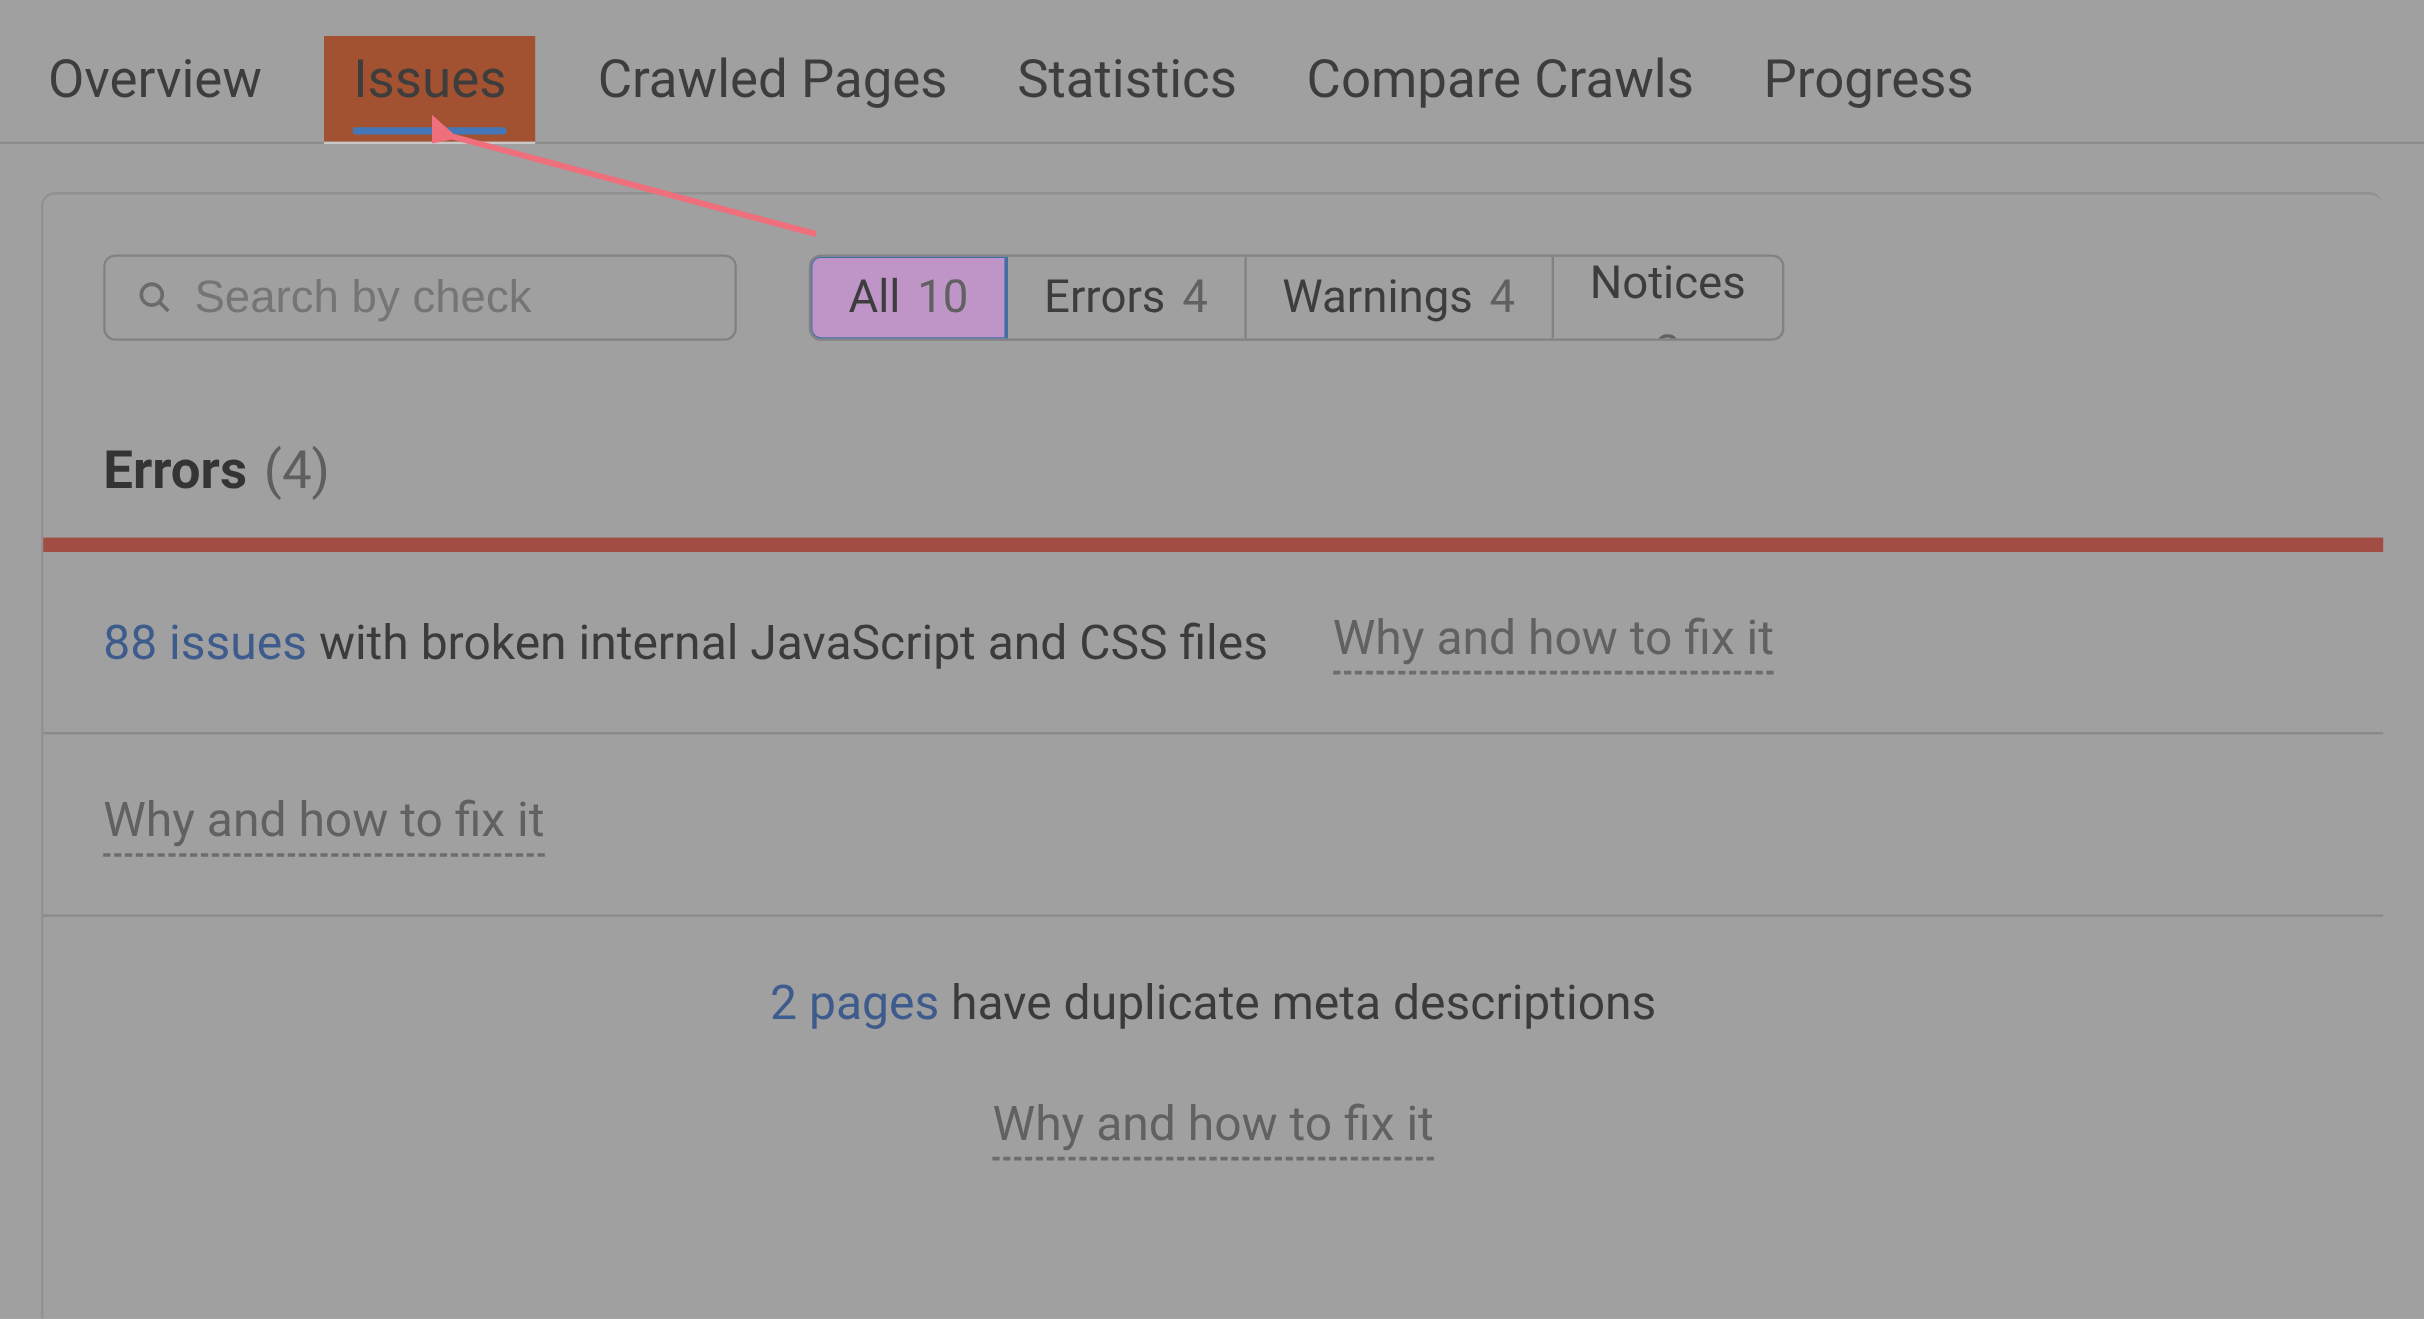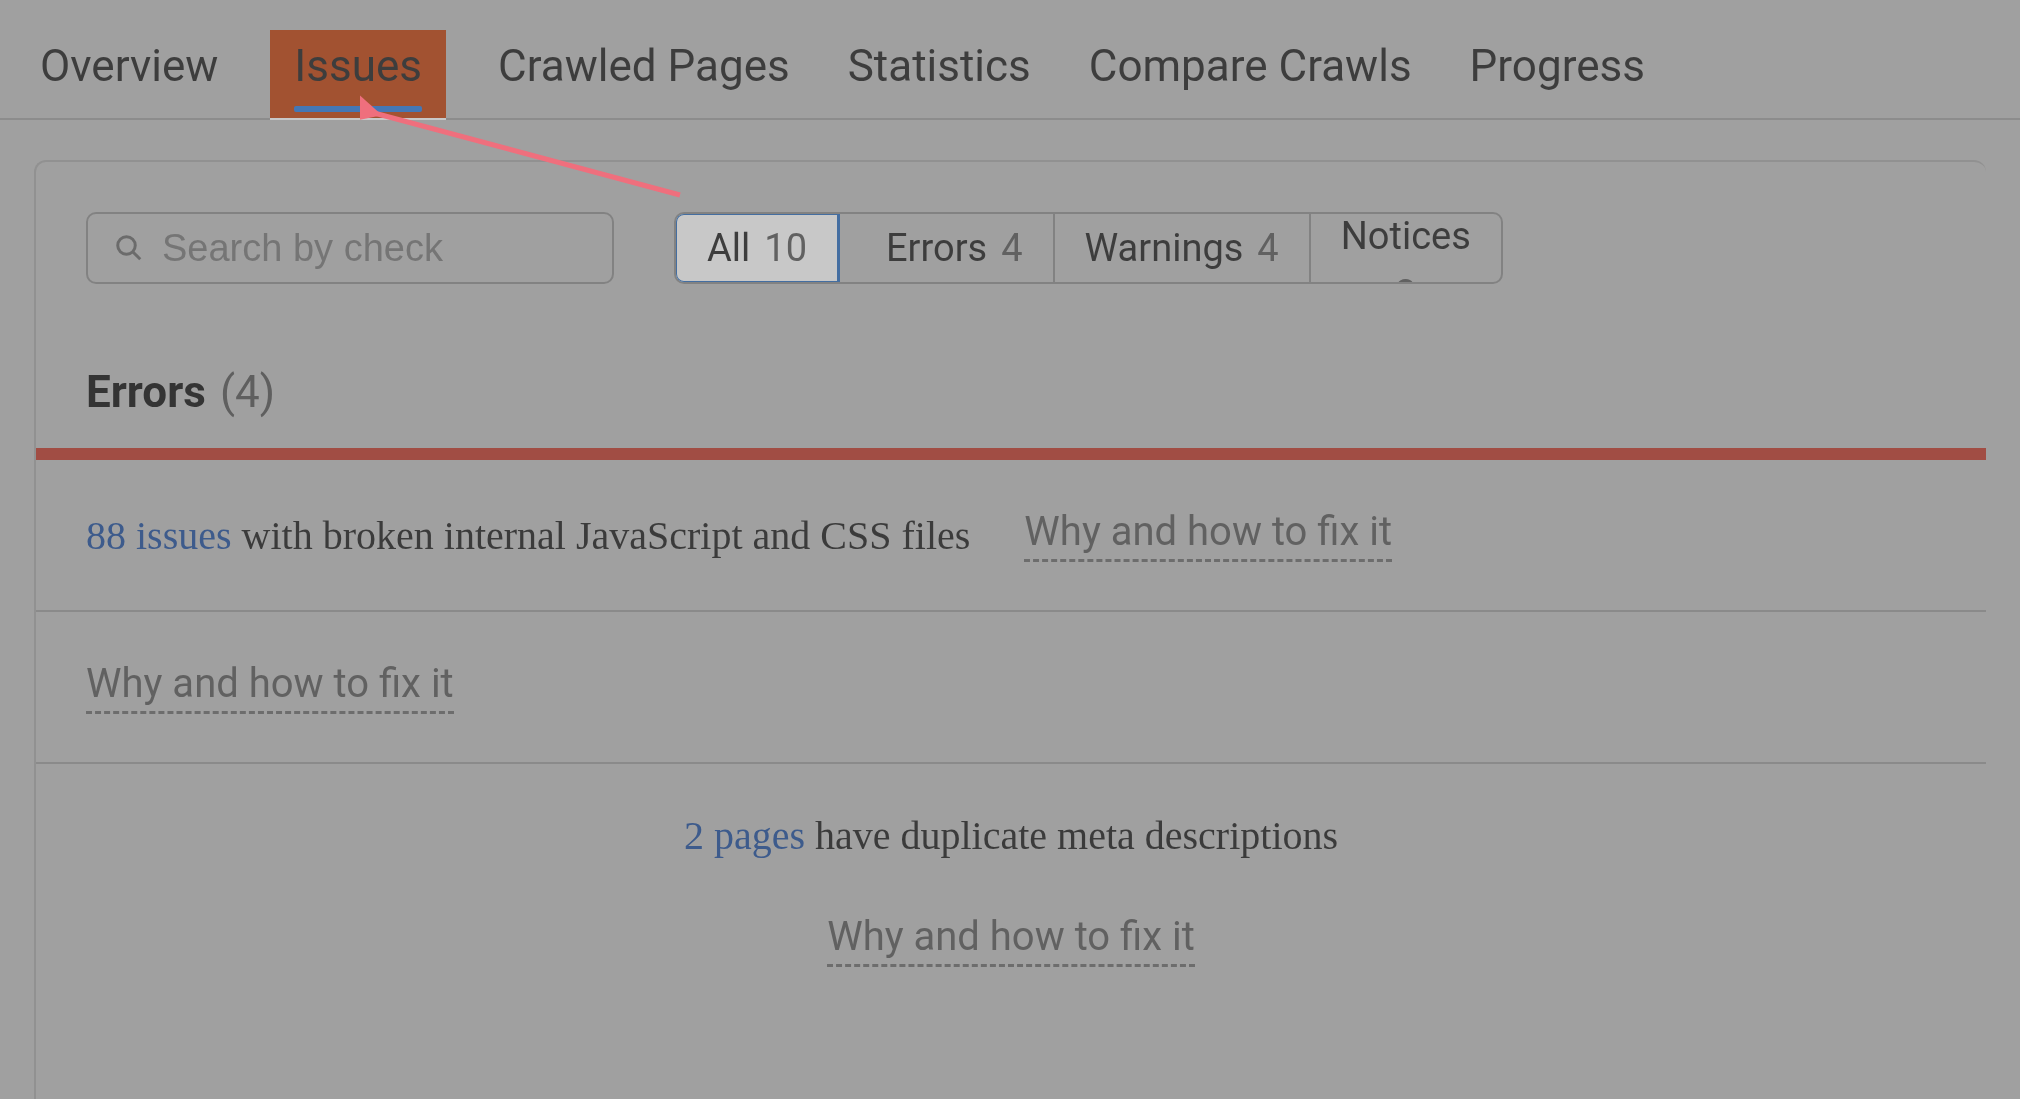--- a/index.html
+++ b/index.html
@@ -126,23 +126,23 @@
     padding: 0 30px;
     font-size: 38px;
     color: #1f1f1f;
     border-right: 2px solid #8f8f8f;
     cursor: pointer;
     white-space: nowrap;
   }
   .seg-btn:last-child { border-right: none; flex-direction: column; }
   .seg-btn .count { color: #5a5a5a; }
   .seg-btn.active {
-    background: #ffffff;
+    background: #f0abfc;
     border: 3px solid #2a6fc0;
-    margin: -2px 16px -2px -2px;
+    margin: -2px 0 -2px -2px;
     border-radius: 10px 0 0 10px;
   }
 
   
   .section-head {
     display: flex;
     align-items: baseline;
     gap: 14px;
     margin-top: 82px;
     font-size: 44px;
@@ -165,21 +165,21 @@
     gap: 54px;
     padding: 48px 0;
     border-bottom: 2px solid #9c9c9c;
     font-size: 40px;
     margin-left: -50px;
     margin-right: -50px;
     padding-left: 50px;
     padding-right: 50px;
   }
   .issue-row:last-child { border-bottom: none; flex-direction: column; }
-  .issue-text { color: #1c1c1c; font-family: Liberation Serif, serif; }
+  .issue-text { color: #1c1c1c; }
   .issue-link { color: #1f4f9e; cursor: pointer; }
   .fix-link {
     color: #5a5a5a;
     border-bottom: 3px dashed #6d6d6d;
     padding-bottom: 4px;
     cursor: pointer;
     white-space: nowrap;
   }
 
   .search-icon svg { width: 30px; height: 30px; display: block; }

